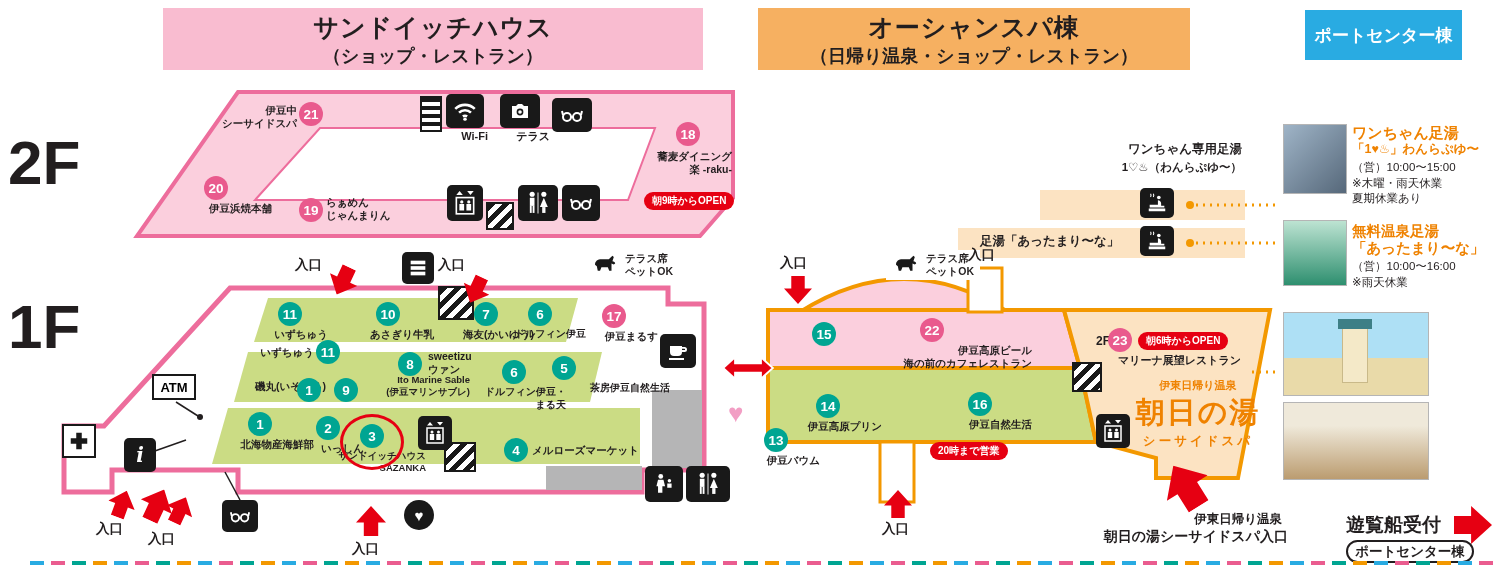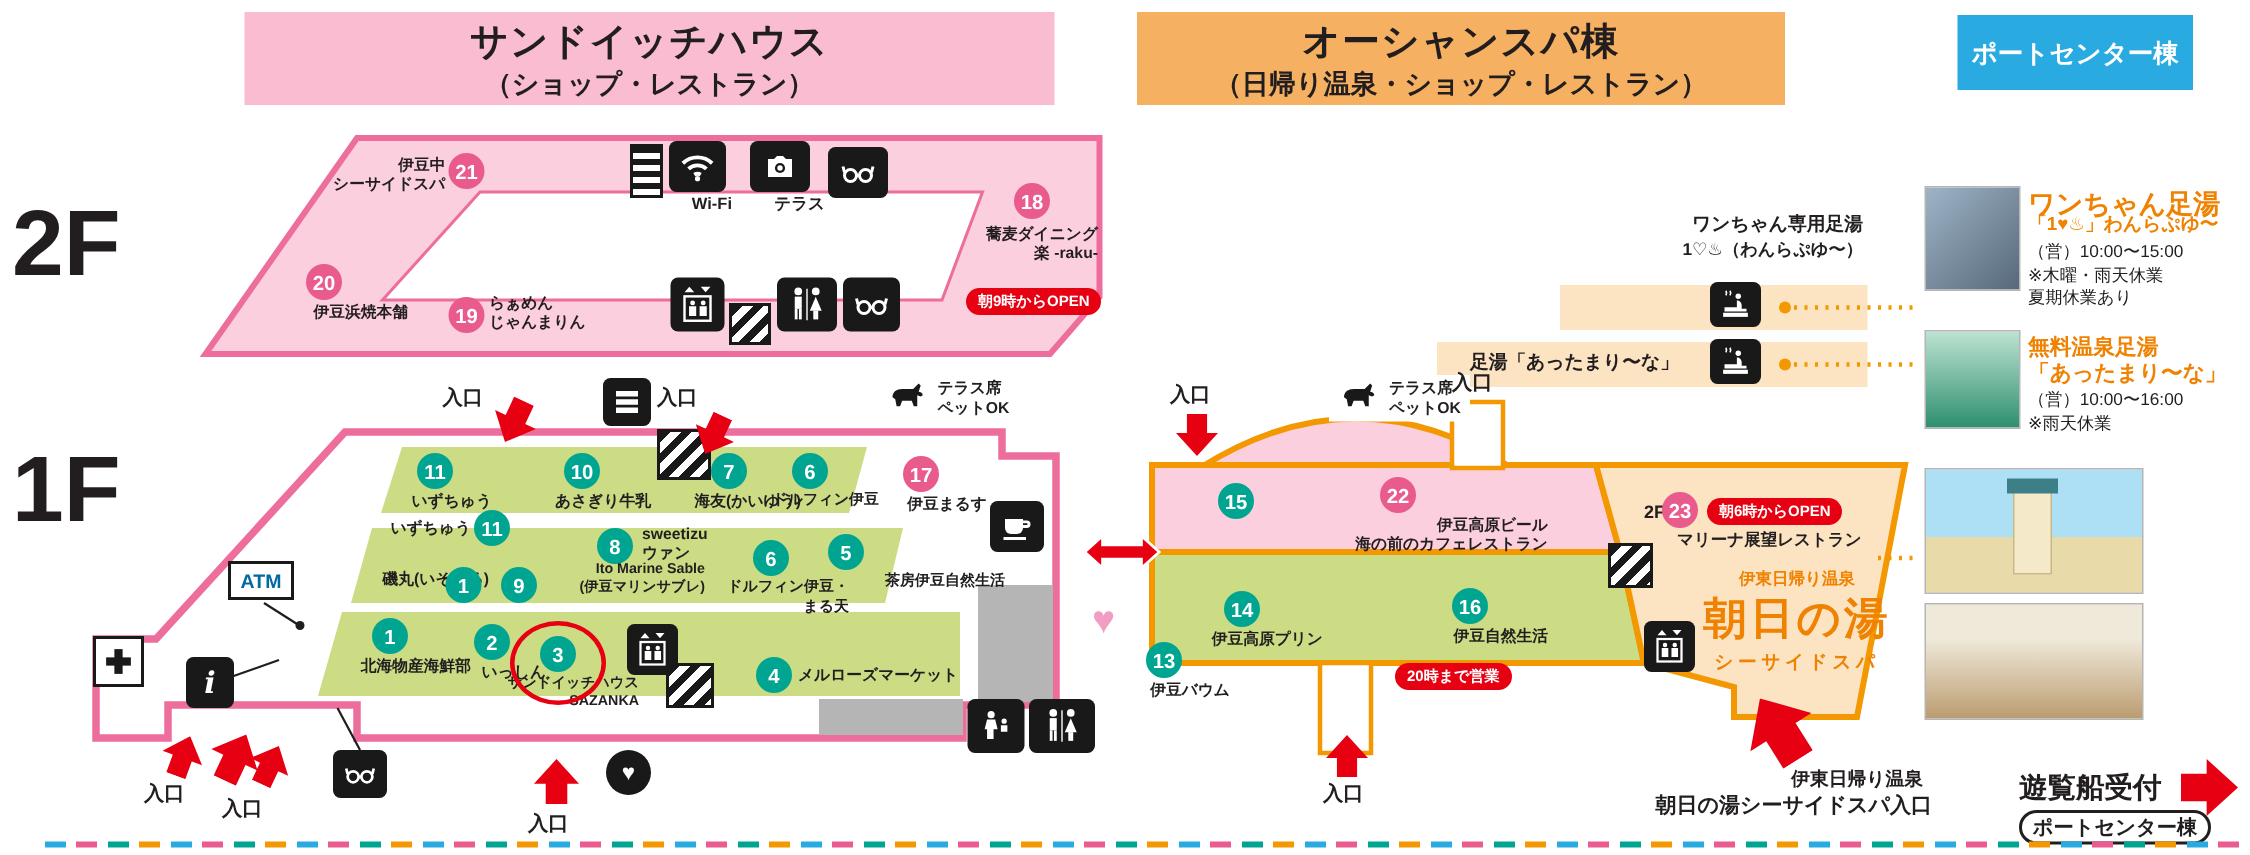--- a/index.html
+++ b/index.html
@@ -10,21 +10,21 @@
   .hdr .t{font-size:25px;letter-spacing:1px}
   .hdr .s{font-size:18px}
   .floorlbl{position:absolute;font-size:62px;font-weight:bold;color:#221e1f;line-height:1}
   .lbl{position:absolute;font-weight:bold;color:#221e1f;font-size:10.5px;line-height:1.25;text-align:right;white-space:pre-line}
   .num{position:absolute;width:24px;height:24px;border-radius:50%;display:flex;align-items:center;justify-content:center;color:#fff;font-size:13.5px;font-weight:bold}
   .teal{background:#00a592}
   .pinkc{background:#e95a8d}
   .badge{position:absolute;background:#e60012;color:#fff;border-radius:10px;font-size:10px;font-weight:bold;padding:2px 8px;white-space:nowrap}
   .ent{position:absolute;font-size:13.5px;font-weight:bold;color:#221e1f;white-space:nowrap}
   .ibox{position:absolute;background:#191919;border-radius:5px;display:flex;align-items:center;justify-content:center;overflow:hidden}
-  .wbox{position:absolute;background:#fff;border:2px solid #191919;display:flex;align-items:center;justify-content:center;font-weight:bold;color:#0369a1}
+  .wbox{position:absolute;background:#fff;border:2px solid #191919;display:flex;align-items:center;justify-content:center;font-weight:bold;color:#000000}
   .stairs{position:absolute;background:repeating-linear-gradient(135deg,#191919 0 5px,#fff 5px 10px);border:2px solid #191919}
   .blinds{position:absolute;background:repeating-linear-gradient(180deg,#191919 0 4px,#fff 4px 8px);border:2px solid #191919}
   .arr{position:absolute}
   .arr svg{display:block;width:100%;height:100%}
   .tpbox{position:absolute;display:flex;align-items:center;gap:4px;background:#fff;padding:2px 6px}
   .tptxt{font-size:10.5px;font-weight:bold;white-space:pre-line;line-height:1.2;text-align:left;color:#221e1f}
   .photo{position:absolute;border:1px solid #b5b5b5}
   .orange-t{color:#ef8200;font-weight:bold;position:absolute;white-space:nowrap}
   .small-t{color:#221e1f;position:absolute;font-size:11.5px;white-space:nowrap}
   .redring{position:absolute;border:3px solid #e60012;border-radius:50%}
@@ -408,21 +408,21 @@
   <div class="ibox" style="left:1140px;top:226px;width:34px;height:30px">
     <svg width="24" height="22" viewBox="0 0 24 24" fill="#fff">
         <path d="M5 2c.6 1 .6 2.4 0 3.4M8 2c.6 1 .6 2.4 0 3.4" stroke="#fff" stroke-width="1.2" fill="none"></path>
         <circle cx="14" cy="6" r="2"></circle>
         <path d="M13 9c2 0 3.5 1.5 3.5 3.5V15H20v2H4v-3h9z"></path>
         <rect x="3" y="18" width="18" height="3"></rect>
       </svg>
   </div>
 
   <div class="photo" style="left:1283px;top:124px;width:64px;height:70px;background:linear-gradient(135deg,#9fb4c7,#56687a)"></div>
-  <div class="orange-t" style="left:1352px;top:124px;font-size:18px">ワンちゃん足湯</div>
+  <div class="orange-t" style="left:1352px;top:124px;font-size:15px">ワンちゃん足湯</div>
   <div class="orange-t" style="left:1352px;top:141px;font-size:12.5px">「1♥♨」わんらぷゆ〜</div>
   <div class="small-t" style="left:1352px;top:160px">（営）10:00〜15:00</div>
   <div class="small-t" style="left:1352px;top:176px">※木曜・雨天休業</div>
   <div class="small-t" style="left:1352px;top:191px">夏期休業あり</div>
 
   <div class="photo" style="left:1283px;top:220px;width:64px;height:66px;background:linear-gradient(180deg,#bde3d2,#2e8f6f)"></div>
   <div class="orange-t" style="left:1352px;top:222px;font-size:14.5px">無料温泉足湯</div>
   <div class="orange-t" style="left:1352px;top:239px;font-size:14.5px">「あったまり〜な」</div>
   <div class="small-t" style="left:1352px;top:259px">（営）10:00〜16:00</div>
   <div class="small-t" style="left:1352px;top:275px">※雨天休業</div>

